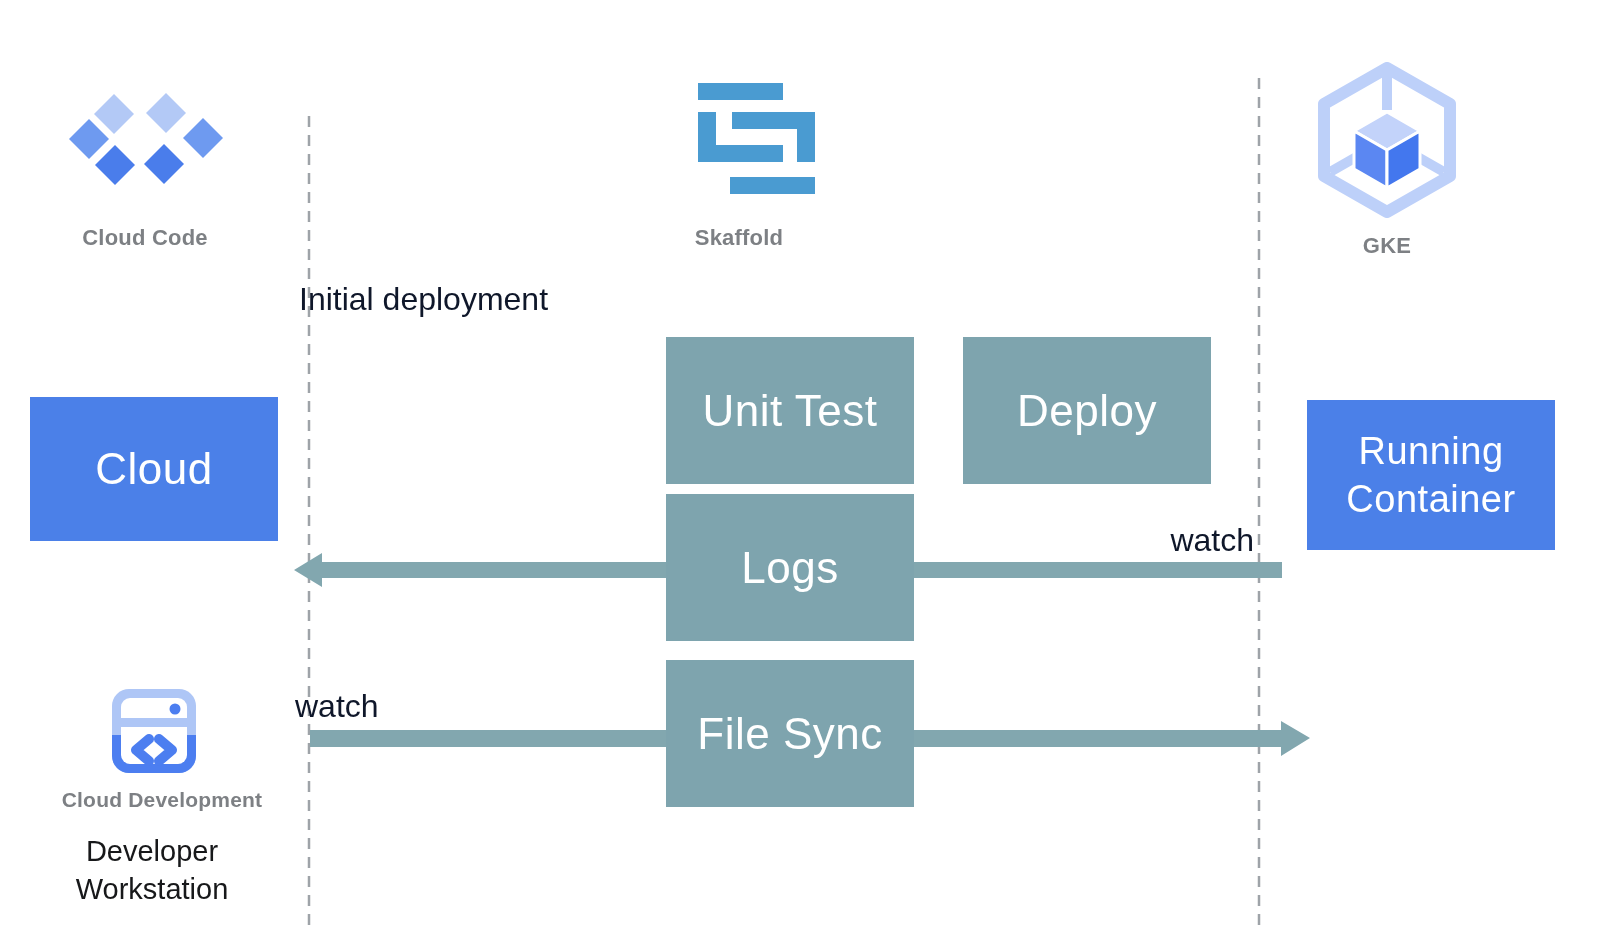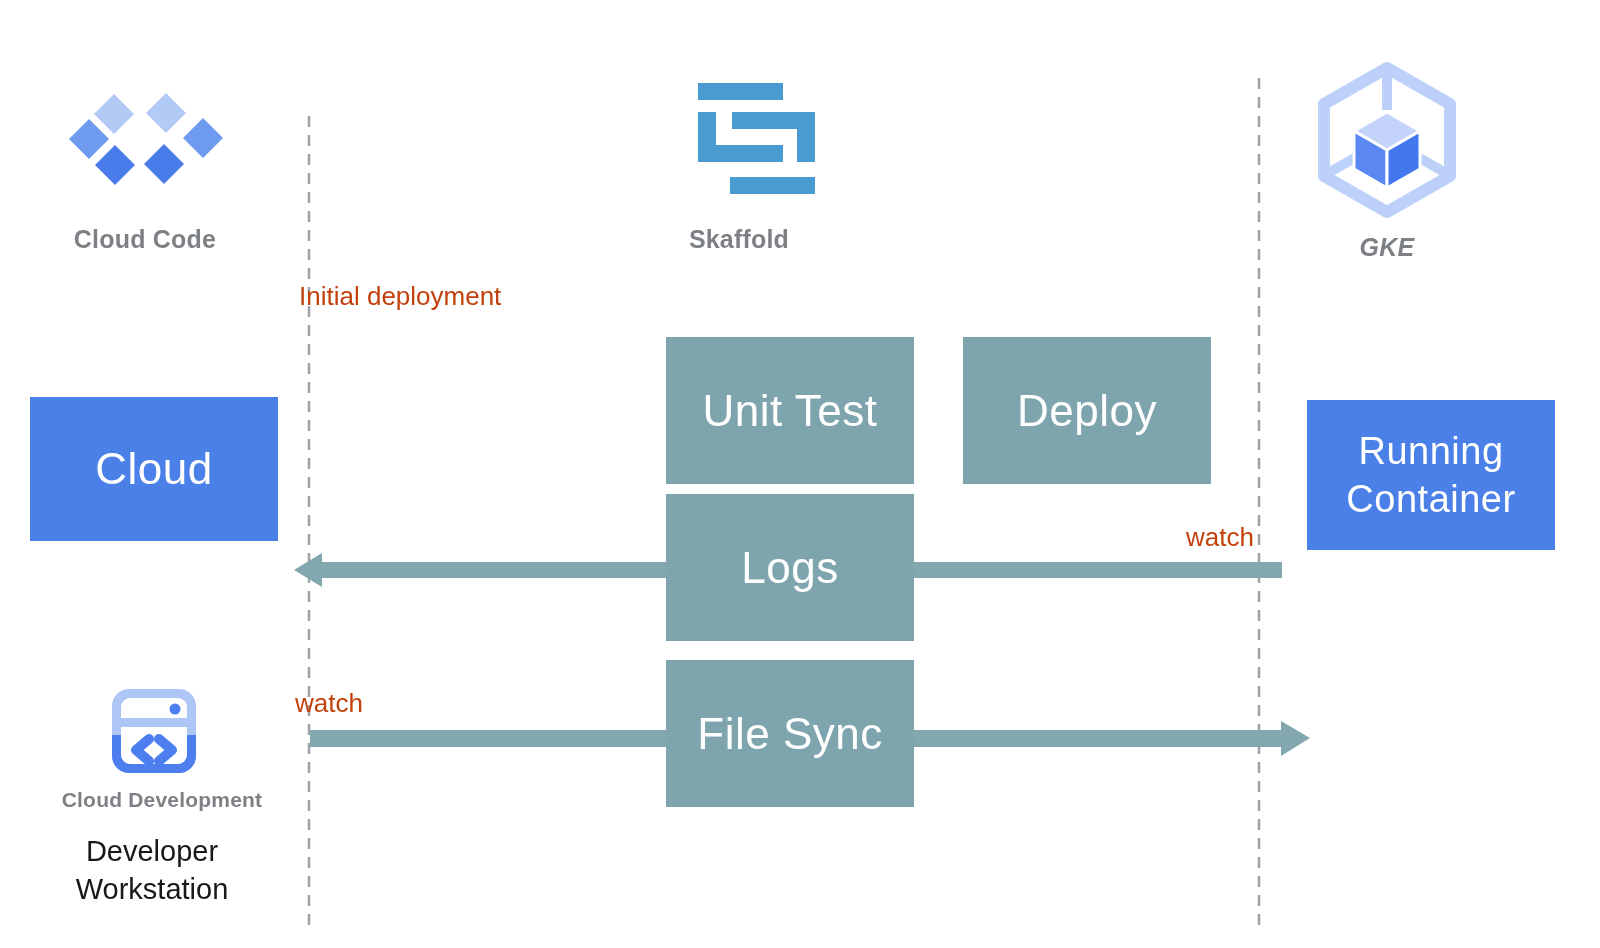--- a/index.html
+++ b/index.html
@@ -15,23 +15,23 @@
   .box{
     position:absolute;
     display:flex;align-items:center;justify-content:center;
     color:#ffffff;text-align:center;
   }
   .box.blue{background:#4b80e8;}
   .box.teal{background:#7ea4ae;}
   .box-label{font-size:44px;font-weight:400;letter-spacing:.5px;}
   .box-label.two-line{font-size:38px;line-height:48px;}
   
-  .ann{position:absolute;color:#c2410c;font-size:26px;white-space:nowrap;}
+  .ann{position:absolute;color:#0f172a;font-size:32px;white-space:nowrap;}
   .small-label{
-    position:absolute;color:#7d8084;font-size:25px;font-weight:700;
+    position:absolute;color:#7d8084;font-size:22px;font-weight:700;
     text-align:center;letter-spacing:.2px;
   }
   .big-caption{
     position:absolute;color:#17181a;font-size:29px;line-height:38px;
     text-align:center;
   }
   .logo{position:absolute;}
 </style>
 </head>
 <body>
@@ -67,21 +67,21 @@
 
   <svg class="logo" style="left:1314px;top:62px;" width="146" height="156" viewBox="0 0 146 156">
     <polygon points="73,6 136,42 136,114 73,150 10,114 10,42" fill="none" stroke="#bdd0f9" stroke-width="12" stroke-linejoin="round"></polygon>
     <line x1="73" y1="12" x2="73" y2="48" stroke="#bdd0f9" stroke-width="10"></line>
     <line x1="16" y1="110" x2="44" y2="94" stroke="#bdd0f9" stroke-width="10"></line>
     <line x1="130" y1="110" x2="102" y2="94" stroke="#bdd0f9" stroke-width="10"></line>
     <polygon points="73,50 106,69 73,88 40,69" fill="#c3d3fa" stroke="#ffffff" stroke-width="3"></polygon>
     <polygon points="40,69 73,88 73,126 40,107" fill="#5b87f2" stroke="#ffffff" stroke-width="3"></polygon>
     <polygon points="106,69 73,88 73,126 106,107" fill="#4377ee" stroke="#ffffff" stroke-width="3"></polygon>
   </svg>
-  <div class="small-label" style="left:1287px;top:233px;width:200px;font-style:italic;">GKE</div>
+  <div class="small-label" style="left:1287px;top:233px;width:200px;">GKE</div>
 
   <div class="ann" style="left:299px;top:281px;">Initial deployment</div>
 
   <div class="box blue" style="left:30px;top:397px;width:248px;height:144px;">
     <span class="box-label">Cloud</span>
   </div>
 
 
   <div class="box teal" style="left:666px;top:337px;width:248px;height:147px;">
     <span class="box-label">Unit Test</span>

